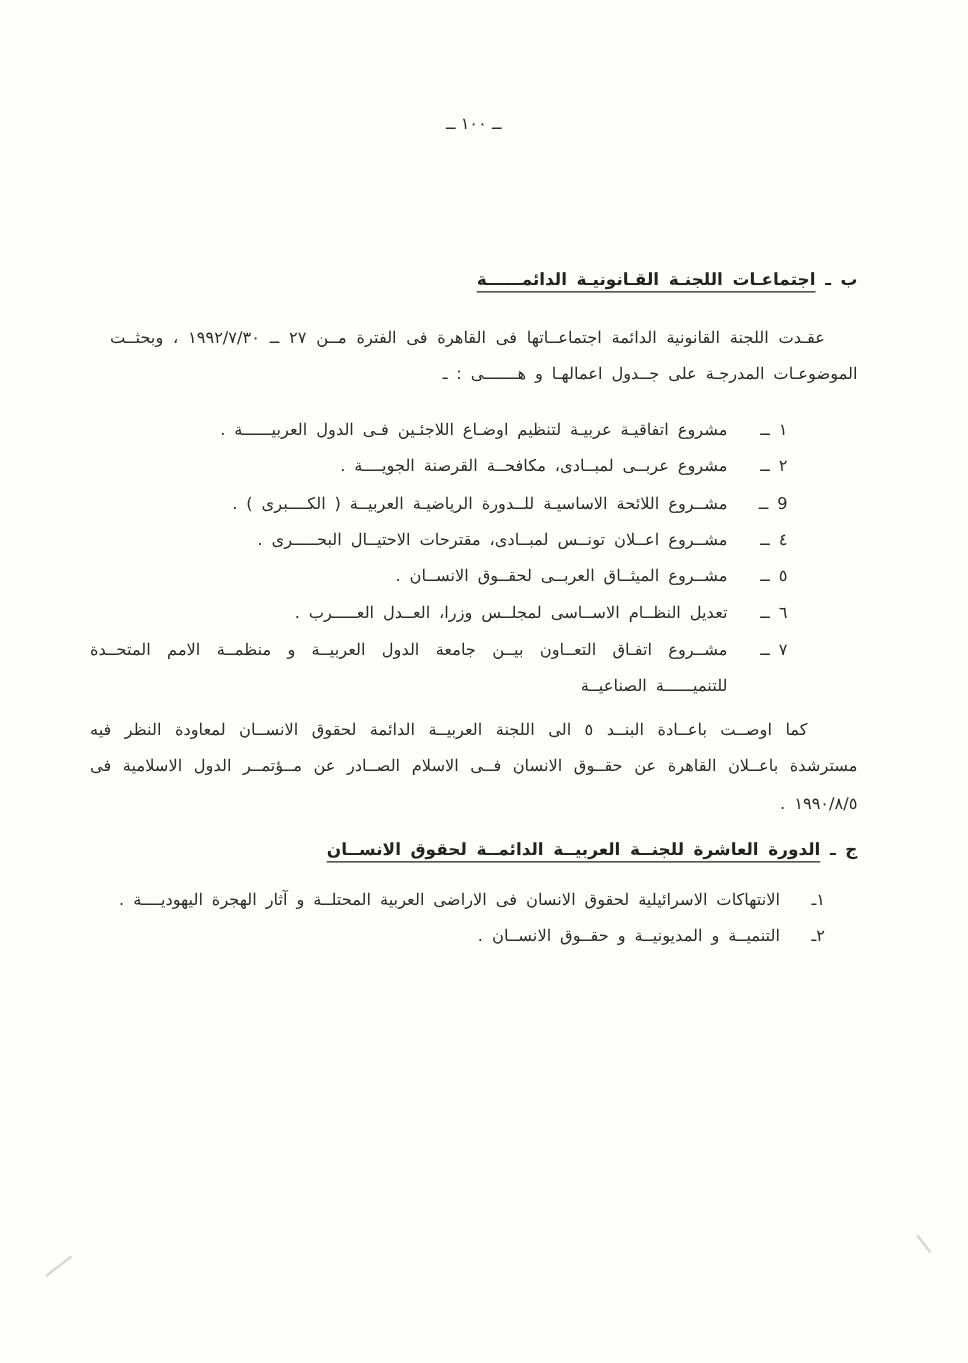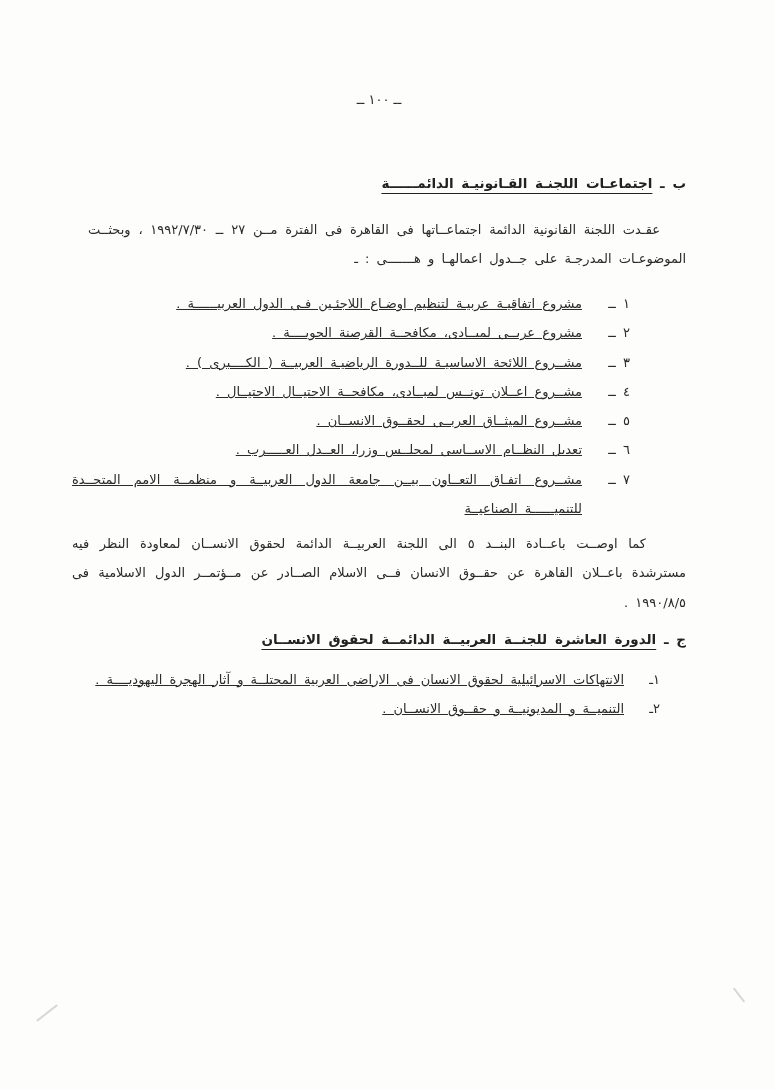--- a/index.html
+++ b/index.html
@@ -31,21 +31,21 @@
     color: #2b2b2b;
   }
 
   .heading {
     font-size: 13.5px;
     font-weight: 600;
     line-height: 2.2;
     word-spacing: 3px;
     color: #222;
   }
-  .heading-b { margin-top: 62px; }
+  .heading-b { margin-top: 103px; }
   .heading-j { margin-top: 8px; }
   .heading-title {
     text-decoration: underline;
     text-underline-offset: 5px;
     text-decoration-thickness: 1px;
   }
 
   .para {
     font-size: 13px;
     line-height: 2.25;
@@ -72,21 +72,21 @@
   }
   .item {
     display: flex;
     font-size: 13px;
     line-height: 2.25;
     word-spacing: 3px;
     color: #2a2a2a;
   }
   .item-num { flex: 0 0 48px; }
   .items-j .item-num { flex: 0 0 36px; }
-  .item-text { flex: 1; text-align: justify; text-decoration: underline; }
+  .item-text { flex: 1; text-align: justify; }
 
   .scan-artifact {
     position: absolute;
     background: #b9b9b4;
     opacity: 0.55;
     border-radius: 2px;
   }
   .artifact-bottom-left {
     left: 34px; top: 1012px;
     width: 26px; height: 2px;
@@ -114,26 +114,26 @@
       <ol class="items">
         <li class="item">
             <span class="item-num">١ ــ</span>
             <span class="item-text">مشروع اتفاقيـة عربيـة لتنظيم اوضـاع اللاجئـين فـى الدول العربيــــــة .</span>
           </li>
         <li class="item">
             <span class="item-num">٢ ــ</span>
             <span class="item-text">مشروع عربــى لمبــادى، مكافحــة القرصنة الجويــــة .</span>
           </li>
         <li class="item">
-            <span class="item-num">٣ ــ</span>
+            <span class="item-num">9 ــ</span>
             <span class="item-text">مشــروع اللائحة الاساسيـة للــدورة الرياضيـة العربيــة ( الكــــبرى ) .</span>
           </li>
         <li class="item">
             <span class="item-num">٤ ــ</span>
-            <span class="item-text">مشــروع اعــلان تونــس لمبــادى، مكافحــة الاحتيــال الاحتيــال .</span>
+            <span class="item-text">مشــروع اعــلان تونــس لمبــادى، مقترحات الاحتيــال البحـــــرى .</span>
           </li>
         <li class="item">
             <span class="item-num">٥ ــ</span>
             <span class="item-text">مشــروع الميثــاق العربــى لحقــوق الانســان .</span>
           </li>
         <li class="item">
             <span class="item-num">٦ ــ</span>
             <span class="item-text">تعديل النظــام الاســاسى لمجلــس وزرا، العــدل العـــــرب .</span>
           </li>
         <li class="item">

